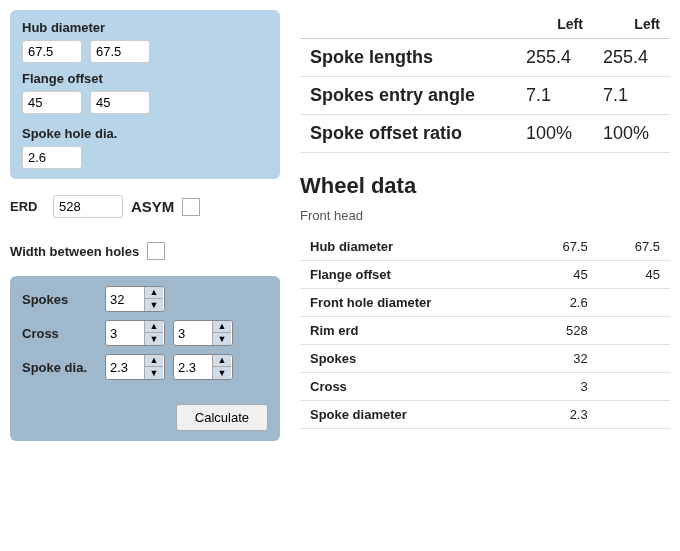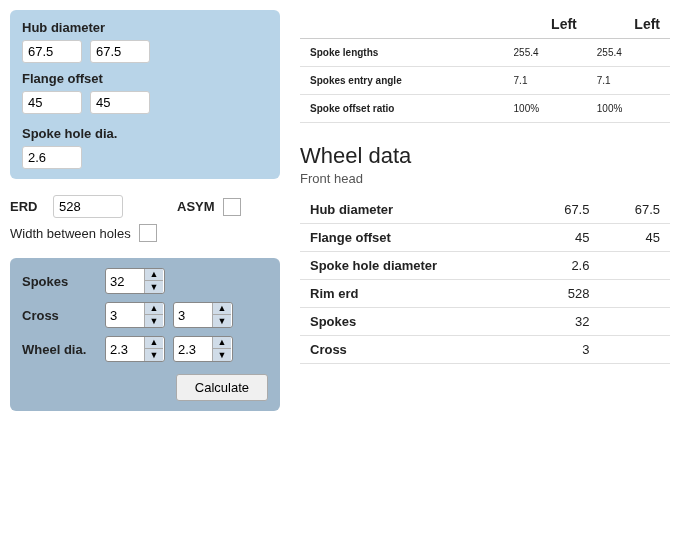--- a/index.html
+++ b/index.html
@@ -53,21 +53,21 @@
 
     .field-group {
       margin-bottom: 8px;
     }
     .field-group:last-child { margin-bottom: 0; margin-top: 12px; }
 
     
     .erd-section {
       display: flex;
       flex-direction: column;
-      gap: 6px;
+      gap: 24px;
       padding: 6px 0;
     }
 
     .erd-row {
       display: flex;
       align-items: center;
       gap: 8px;
     }
 
     .erd-label {
@@ -79,39 +79,38 @@
     .erd-input {
       width: 70px;
       padding: 3px 5px;
       border: 1px solid #ccc;
       border-radius: 3px;
       font-size: 13px;
     }
 
     .asym-label {
       font-weight: bold;
-      font-size: 13px;
-      margin-left: 46px;
+      font-size: 15px;
     }
 
     .asym-checkbox {
       width: 18px;
       height: 18px;
       border: 1px solid #aaa;
       background: #fff;
     }
 
     .width-row {
       display: flex;
       align-items: center;
       gap: 8px;
     }
 
     .width-label {
-      font-weight: normal;
+      font-weight: bold;
       font-size: 13px;
     }
 
     .width-input {
       width: 18px;
       height: 18px;
       border: 1px solid #aaa;
       background: #fff;
     }
 
@@ -175,21 +174,21 @@
       align-items: center;
       justify-content: center;
     }
 
     .spinner-btn:first-child {
       border-bottom: 1px solid #aaa;
     }
 
     .calculate-btn {
       align-self: flex-end;
-      margin-top: 4px;
+      margin-top: 16px;
       padding: 5px 18px;
       background: #f0f0f0;
       border: 1px solid #aaa;
       border-radius: 3px;
       font-size: 13px;
       cursor: pointer;
     }
 
     
     .right-panel {
@@ -214,35 +213,35 @@
       border-bottom: 1px solid #ccc;
     }
 
     .results-table th:first-child {
       text-align: left;
     }
 
     .results-table td {
       padding: 8px 10px;
       border-bottom: 1px solid #e0e0e0;
-      font-size: 10px;
+      font-size: 18px;
     }
 
     .results-table td:first-child {
       font-weight: bold;
     }
 
     .results-table td:not(:first-child) {
     }
 
     
     .wheel-data-title {
       font-size: 22px;
-      font-weight: normal;
-      margin-bottom: 2px;
+      font-weight: bold;
+      margin-bottom: 9px;
     }
 
     .wheel-data-subtitle {
       font-size: 13px;
       color: #555;
       margin-bottom: 10px;
     }
 
     .wheel-table {
       width: 100%;
@@ -329,21 +328,21 @@
       <div class="spinner-input">
         <input type="text" value="3" style="">
         <div class="spinner-buttons">
           <button class="spinner-btn">▲</button>
           <button class="spinner-btn">▼</button>
         </div>
       </div>
     </div>
 
     <div class="spokes-row">
-      <span class="spokes-row-label">Wheel dia.</span>
+      <span class="spokes-row-label">Spoke dia.</span>
       <div class="spinner-input">
         <input type="text" value="2.3" style="">
         <div class="spinner-buttons">
           <button class="spinner-btn">▲</button>
           <button class="spinner-btn">▼</button>
         </div>
       </div>
       <div class="spinner-input">
         <input type="text" value="2.3" style="">
         <div class="spinner-buttons">
@@ -395,35 +394,40 @@
     <td>Hub diameter</td>
     <td>67.5</td>
     <td>67.5</td>
   </tr>
           <tr>
     <td>Flange offset</td>
     <td>45</td>
     <td>45</td>
   </tr>
           <tr>
-    <td>Spoke hole diameter</td>
+    <td>Front hole diameter</td>
     <td>2.6</td>
     <td></td>
   </tr>
           <tr>
     <td>Rim erd</td>
     <td>528</td>
     <td></td>
   </tr>
           <tr>
     <td>Spokes</td>
     <td>32</td>
     <td></td>
   </tr>
           <tr>
     <td>Cross</td>
     <td>3</td>
+    <td></td>
+  </tr>
+          <tr>
+    <td>Spoke diameter</td>
+    <td>2.3</td>
     <td></td>
   </tr>
         </tbody>
     </table>
   </div>
 </div>
 
 </body></html>

